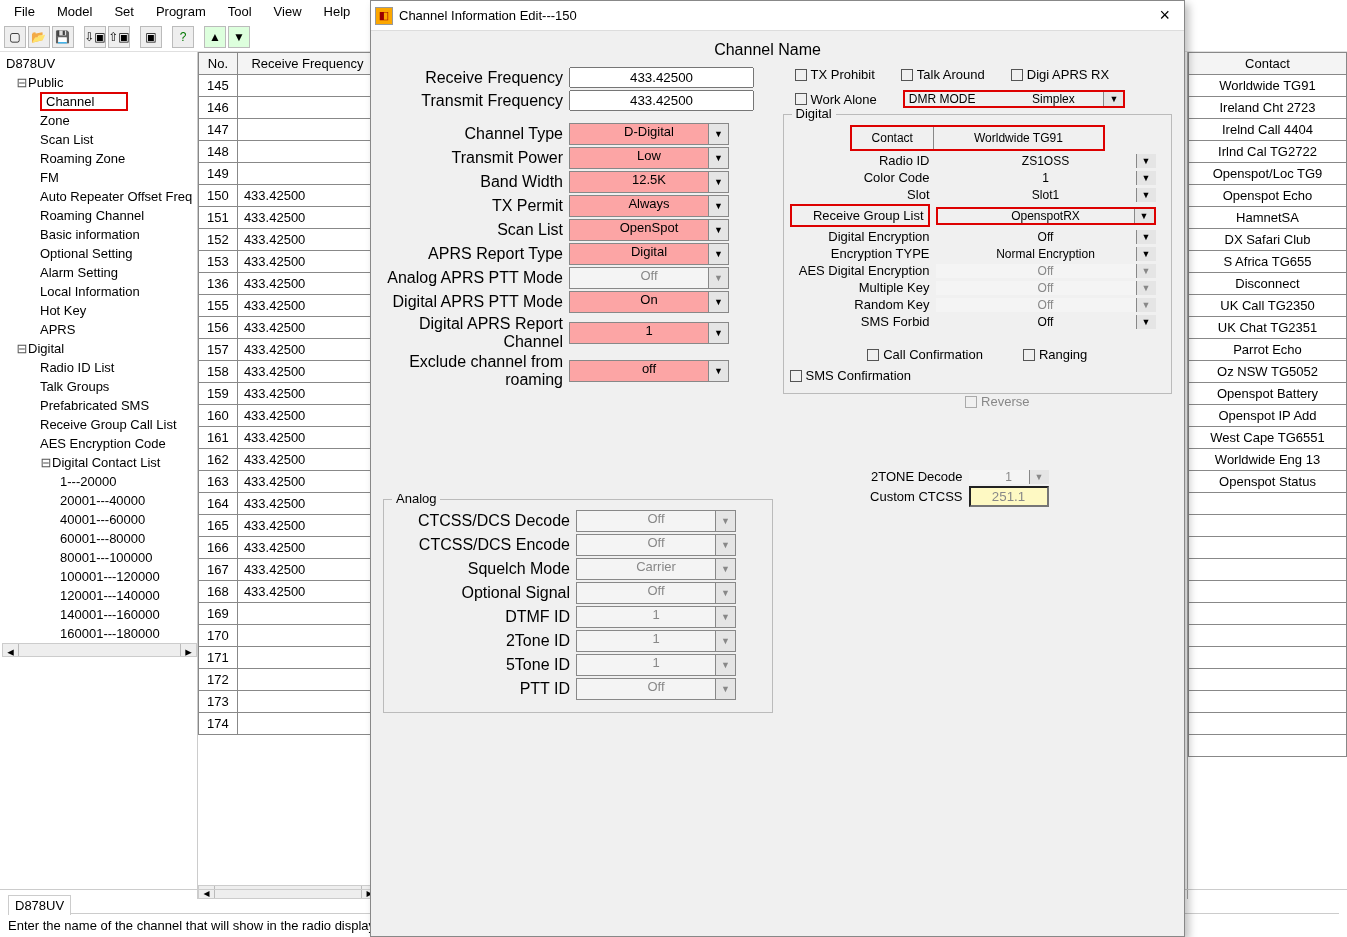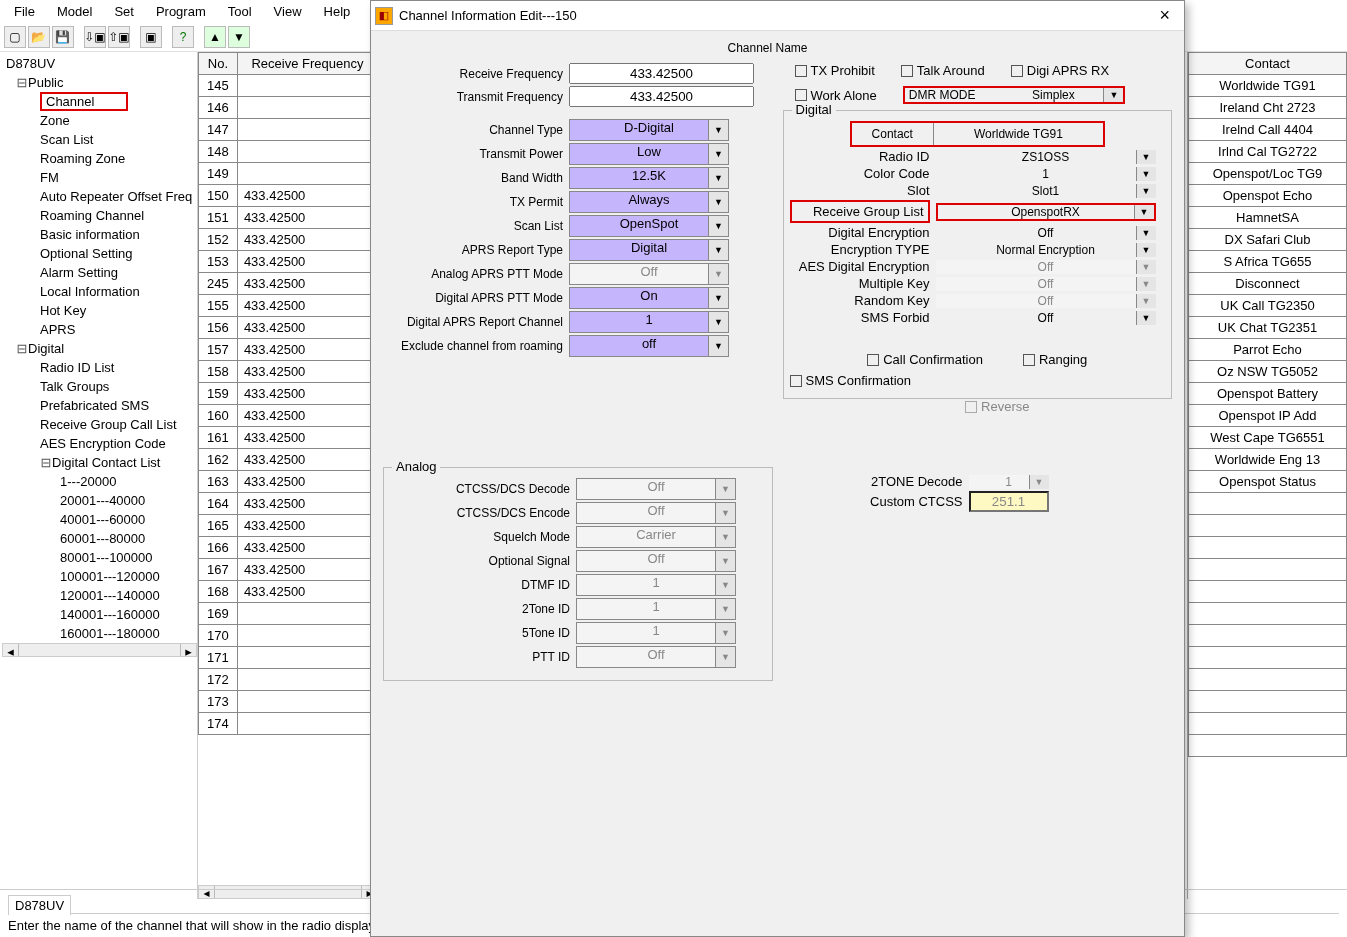--- a/index.html
+++ b/index.html
@@ -86,25 +86,25 @@
   z-index:50;
 }
 .titlebar{
   display:flex;align-items:center;
   height:30px;background:#fff;border-bottom:1px solid #ddd;
   padding:0 6px 0 4px;font-size:13px;
 }
 .titlebar .close{margin-left:auto;font-size:18px;padding:0 8px;cursor:pointer;}
 .dlg-body{padding:8px 12px;display:flex;flex-direction:column;gap:4px;height:calc(100% - 80px);overflow:hidden;}
 .row{display:flex;align-items:center;gap:6px;margin:2px 0;}
-.row label{width:180px;text-align:right;font-size:12px;}
+.row label{width:180px;text-align:right;font-size:16px;}
 .row input[type="text"].txt,
 .row .sel {
   width:160px;height:22px;font-size:13px;
-  border:1px solid #888;background:#c4b5fd;padding:0 4px;
+  border:1px solid #888;background:#fca5a5;padding:0 4px;
 }
 .sel{position:relative;text-align:center;}
 .sel .arrow{
   position:absolute;right:0;top:0;width:20px;height:100%;
   background:#e5e5e5;border-left:1px solid #888;
   display:flex;align-items:center;justify-content:center;font-size:9px;
 }
 .sel.disabled{background:#f4f4f4;color:#888;}
 .cols{display:flex;gap:10px;}
 .col{flex:1;}
@@ -263,21 +263,21 @@
             </tr>
             <tr>
               <td>152</td>
               <td style="text-align:left">433.42500</td>
             </tr>
             <tr>
               <td>153</td>
               <td style="text-align:left">433.42500</td>
             </tr>
             <tr>
-              <td>245</td>
+              <td>136</td>
               <td style="text-align:left">433.42500</td>
             </tr>
             <tr>
               <td>155</td>
               <td style="text-align:left">433.42500</td>
             </tr>
             <tr>
               <td>156</td>
               <td style="text-align:left">433.42500</td>
             </tr>
@@ -643,21 +643,21 @@
               <div class="sel disabled"><span>Off</span><div class="arrow">▼</div></div>
             </div>
           <div class="col2-row">
               <label>Random Key</label>
               <div class="sel disabled"><span>Off</span><div class="arrow">▼</div></div>
             </div>
           <div class="col2-row">
               <label>SMS Forbid</label>
               <div class="sel"><span>Off</span><div class="arrow">▼</div></div>
             </div>
-          <div style="display:flex;gap:40px;justify-content:center;margin-top:27px">
+          <div style="display:flex;gap:40px;justify-content:center;margin-top:18px">
             <div class="chk">
                 <span class="box"></span>
                 <span>Call Confirmation</span>
               </div>
             <div class="chk">
                 <span class="box"></span>
                 <span>Ranging</span>
               </div>
           </div>
           <div style="display:flex;margin-top:6px">

